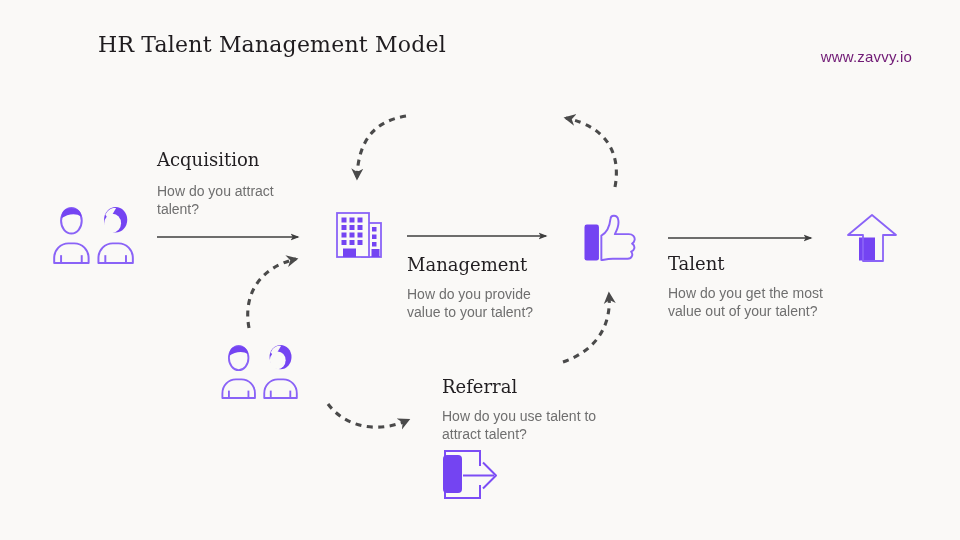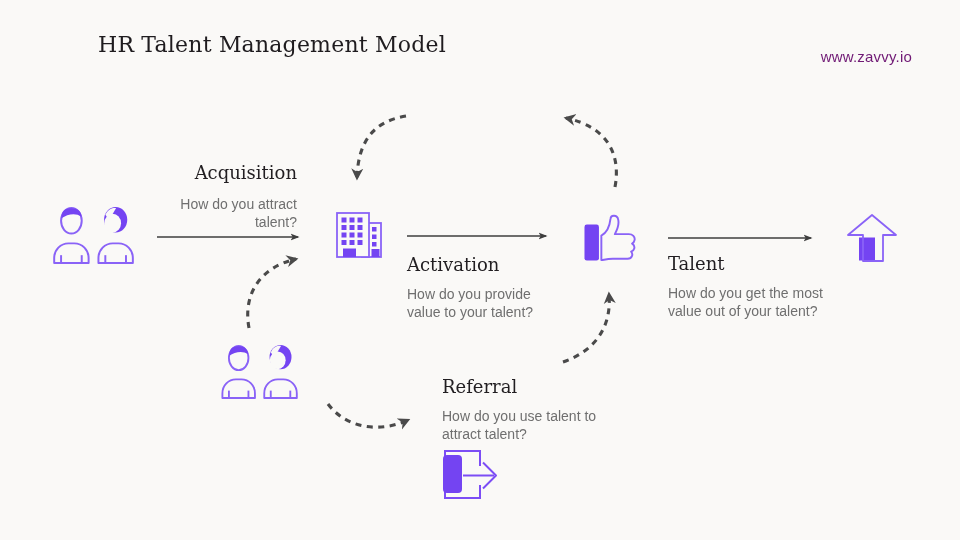--- a/index.html
+++ b/index.html
@@ -24,21 +24,21 @@
 
   .stage { position:absolute; }
   .stage h2 {
     font-family:"DejaVu Serif","Liberation Serif",serif;
     font-size:18px; font-weight:500; color:#211E21; margin:0 0 10px 0;
   }
   .stage p {
     font-size:14px; line-height:1.32; color:#6F6F6F; margin:0;
   }
 
-  .stage-acquisition { left:157px; top:162px;text-align:right; }
+  .stage-acquisition { left:157px; top:149px; }
   .stage-acquisition p { width:140px;margin-top:12px; }
   .stage-retention   { left:428px; top:102px; }
   .stage-retention p { width:135px; }
   .stage-activation  { left:407px; top:254px; }
   .stage-activation p { width:152px; }
   .stage-revenue     { left:668px; top:253px; }
   .stage-revenue p   { width:185px; }
   .stage-referral    { left:442px; top:376px; }
   .stage-referral p  { width:170px; }
 
@@ -147,21 +147,21 @@
     <path d="M42,13.5 L55,26.5 L42,39.5" stroke="#7C4DF5" stroke-width="2" fill="none" stroke-linejoin="round"></path>
   </svg>
 
   <div class="stage stage-acquisition">
     <h2>Acquisition</h2>
     <p>How do you attract talent?</p>
   </div>
 
 
   <div class="stage stage-activation">
-    <h2>Activation</h2>
+    <h2>Management</h2>
     <p>How do you provide value to your talent?</p>
   </div>
 
   <div class="stage stage-revenue">
     <h2>Talent</h2>
     <p>How do you get the most value out of your talent?</p>
   </div>
 
   <div class="stage stage-referral">
     <h2>Referral</h2>

